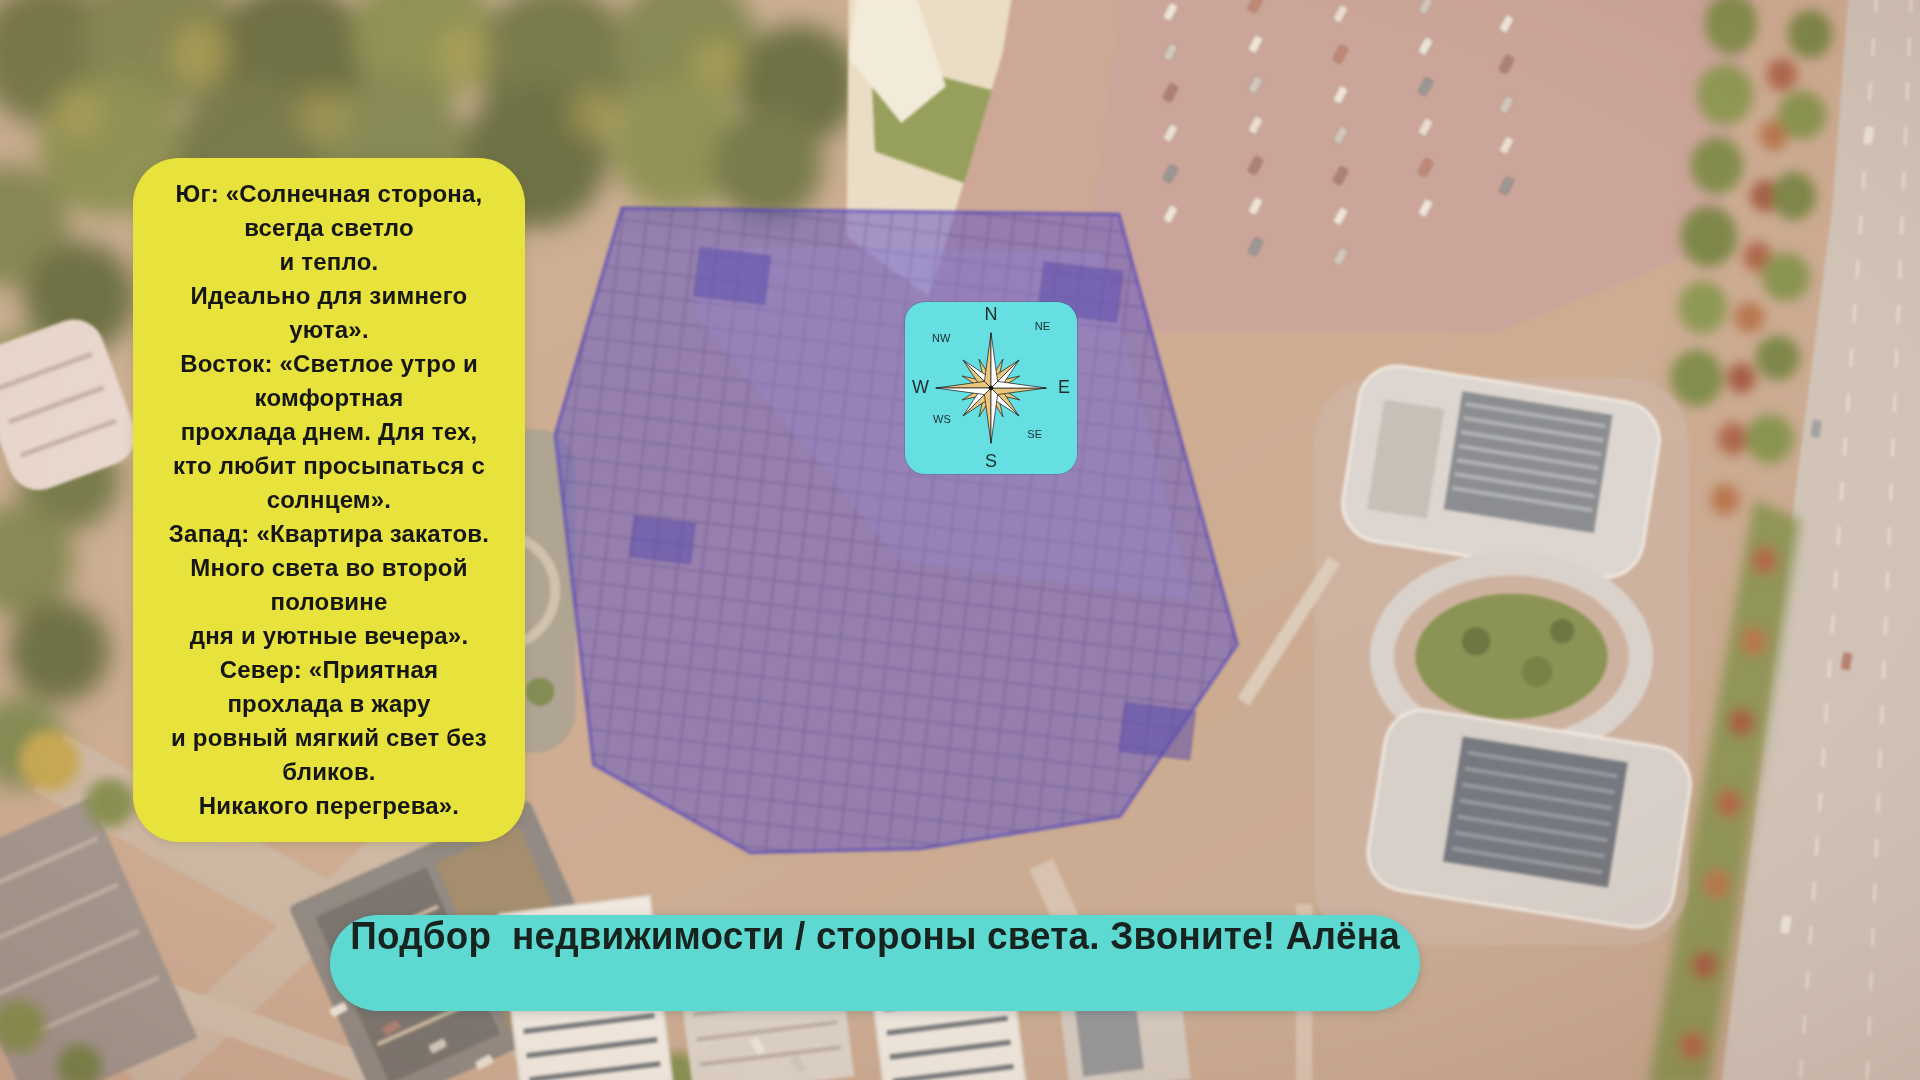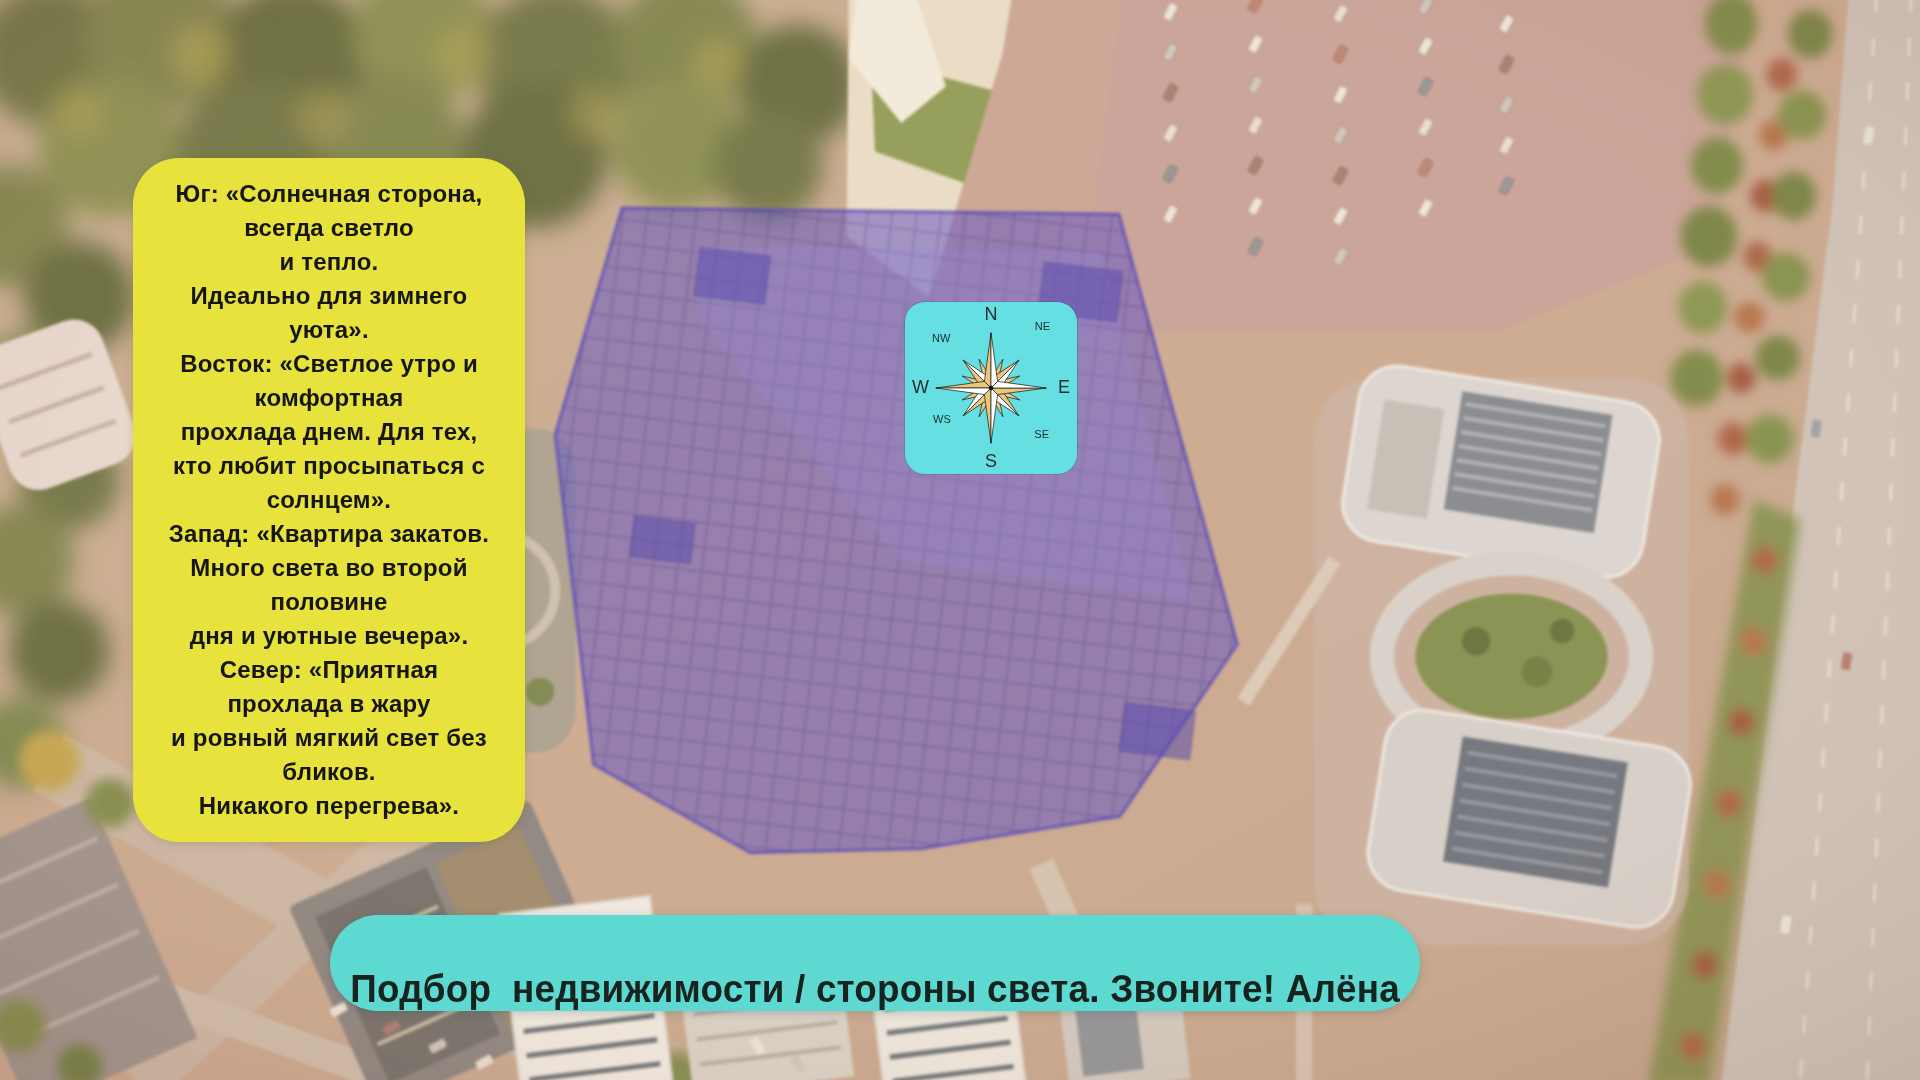--- a/index.html
+++ b/index.html
@@ -18,24 +18,24 @@
   .compass svg{position:absolute;left:26px;top:26px;width:120px;height:120px;}
   .clabel{position:absolute;color:#1e2b2b;font-size:18px;}
   .cl-n{top:2px;left:0;right:0;text-align:center;}
   .cl-s{bottom:2px;left:0;right:0;text-align:center;}
   .cl-w{left:7px;top:50%;transform:translateY(-52%);}
   .cl-e{right:7px;top:50%;transform:translateY(-52%);}
   .cl-sm{font-size:11px;}
   .cl-nw{left:27px;top:30px;}
   .cl-ne{right:27px;top:18px;}
   .cl-ws{left:28px;bottom:49px;}
-  .cl-se{right:28px;bottom:34px;}
+  .cl-se{right:35px;bottom:34px;}
   
   .banner{position:absolute;left:330px;top:915px;width:1090px;height:96px;
-        background:#5ed9d2;border-radius:48px;display:flex;align-items:flex-end;
+        background:#5ed9d2;border-radius:48px;display:flex;align-items:flex-start;
         justify-content:center;box-shadow:0 2px 10px rgba(0,70,70,.2);}
   .banner .txt{font-weight:bold;font-size:38px;color:#17231f;white-space:pre;
         transform:scaleX(.97);letter-spacing:.2px;}
 </style>
 </head>
 <body>
 
 <div class="stage">
 
   <svg class="scene" viewBox="0 0 1920 1080" xmlns="http://www.w3.org/2000/svg">

